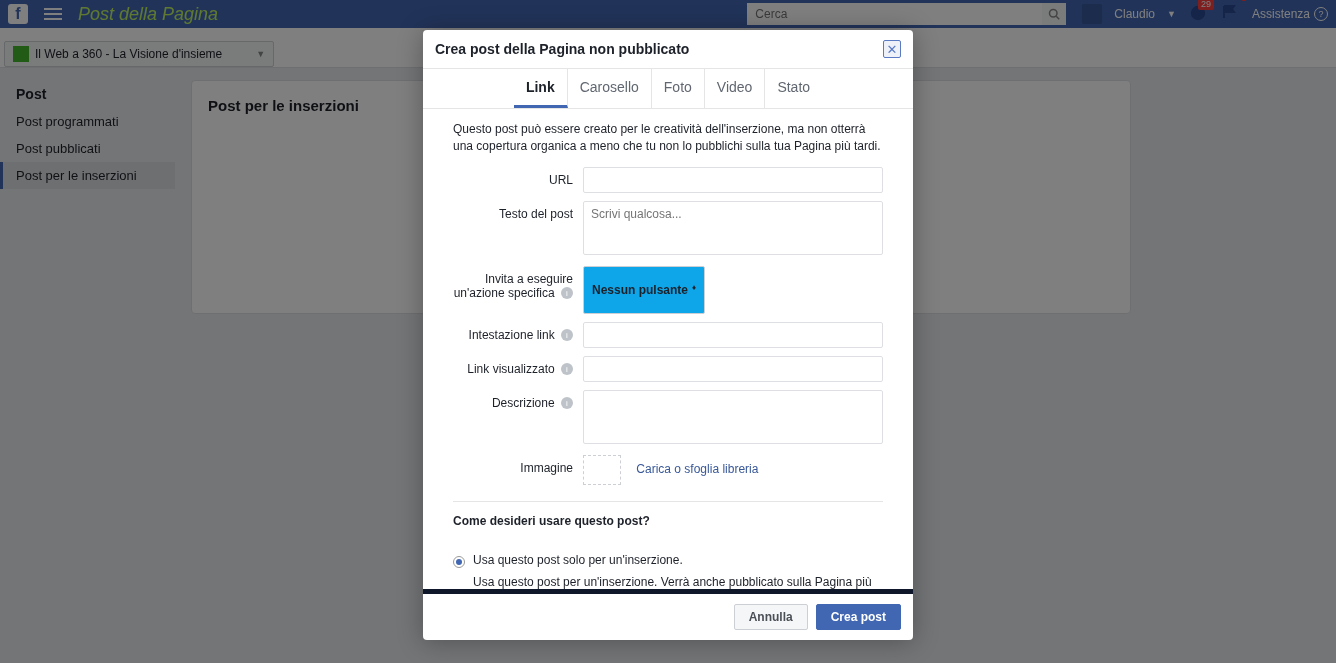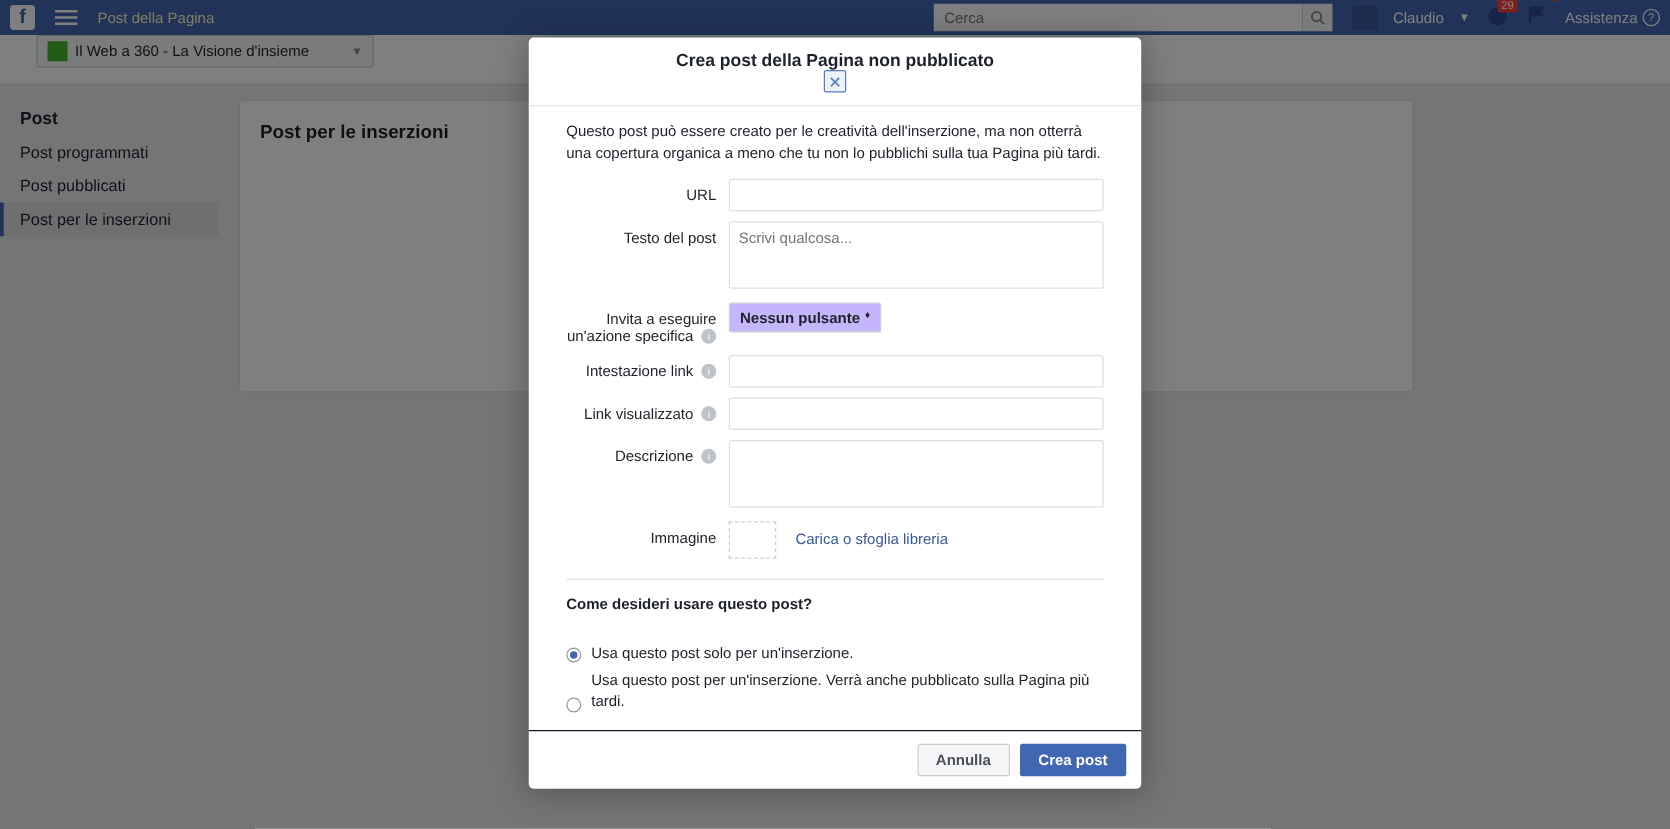--- a/index.html
+++ b/index.html
@@ -35,21 +35,21 @@
 }
 .hamburger {
   width: 18px; height: 18px;
   margin: 0 8px;
   display: flex;
   flex-direction: column;
   justify-content: center;
   gap: 3px;
 }
 .hamburger span { height: 2px; background: #fff; }
-.page-title { font-size: 12px; margin-left: 8px; color: #fef9c3; }
+.page-title { font-size: 18px; margin-left: 8px; color: #bef264; font-style: italic; }
 .search-wrap {
   margin-left: auto;
   display: flex;
   align-items: center;
 }
 .search-input {
   width: 295px;
   height: 22px;
   border: none;
   background: #fff;
@@ -104,22 +104,22 @@
   border-radius: 50%;
   display: flex;
   align-items: center;
   justify-content: center;
   font-size: 9px;
 }
 .page-selector-bar {
   background: #fff;
   height: 40px;
   display: flex;
-  align-items: flex-start;
-  padding: 0 29px;
+  align-items: flex-end;
+  padding: 0 4px;
   border-bottom: 1px solid #dddfe2;
 }
 .page-selector {
   display: flex;
   align-items: center;
   border: 1px solid #ccd0d5;
   border-radius: 2px;
   padding: 4px 8px;
   gap: 6px;
   background: #f5f6f7;
@@ -181,21 +181,20 @@
   max-height: 610px;
   display: flex;
   flex-direction: column;
 }
 .modal-header {
   display: flex;
   align-items: center;
   justify-content: space-between;
   padding: 10px 12px;
   border-bottom: 1px solid #e5e5e5;
-  flex-direction: column;
 }
 .modal-title { font-weight: bold; font-size: 14px; color: #1d2129; }
 .close-btn {
   width: 18px; height: 18px;
   border: 1px solid #5a7bc4;
   border-radius: 2px;
   display: flex;
   align-items: center;
   justify-content: center;
   color: #5a7bc4;
@@ -262,22 +261,22 @@
   border: 1px solid #dddfe2;
   border-radius: 2px;
   padding: 5px 7px;
   font-size: 12px;
   font-family: inherit;
   color: #1d2129;
 }
 .textarea { resize: none; }
 .dropdown-btn {
   border: 1px solid #ccd0d5;
-  background: #c4b5fd;
-  padding: 4px 8px;
+  background: #0ea5e9;
+  padding: 16px 8px;
   font-size: 12px;
   font-weight: bold;
   border-radius: 2px;
   display: inline-flex;
   align-items: flex-start;
   gap: 4px;
   cursor: pointer;
 }
 .upload-box {
   width: 38px; height: 30px;
@@ -312,21 +311,21 @@
 .radio-dot.checked::after {
   content: '';
   width: 6px; height: 6px;
   background: #4267b2;
   border-radius: 50%;
   position: absolute;
   top: 2px; left: 2px;
 }
 .modal-footer {
   padding: 10px 12px;
-  border-top: 1px solid #0f172a;
+  border-top: 5px solid #0f172a;
   display: flex;
   justify-content: flex-end;
   gap: 8px;
 }
 .btn {
   padding: 5px 14px;
   font-size: 12px;
   font-weight: bold;
   border-radius: 2px;
   cursor: pointer;
@@ -402,20 +401,27 @@
 </div>
 
 <div class="overlay">
   <div class="modal">
     <div class="modal-header">
       <div class="modal-title">Crea post della Pagina non pubblicato</div>
       <div class="close-btn">
         <span>✕</span>
       </div>
     </div>
+    <div class="tabs">
+      <div class="tab active">Link</div>
+      <div class="tab">Carosello</div>
+      <div class="tab">Foto</div>
+      <div class="tab">Video</div>
+      <div class="tab">Stato</div>
+    </div>
     <div class="modal-body">
       <div class="desc-text">Questo post può essere creato per le creatività dell'inserzione, ma non otterrà una copertura organica a meno che tu non lo pubblichi sulla tua Pagina più tardi.</div>
 
       <div class="form-row">
         <div class="form-label">URL</div>
         <div class="form-field"><input class="text-input" style=""></div>
       </div>
 
       <div class="form-row">
         <div class="form-label">Testo del post</div>

